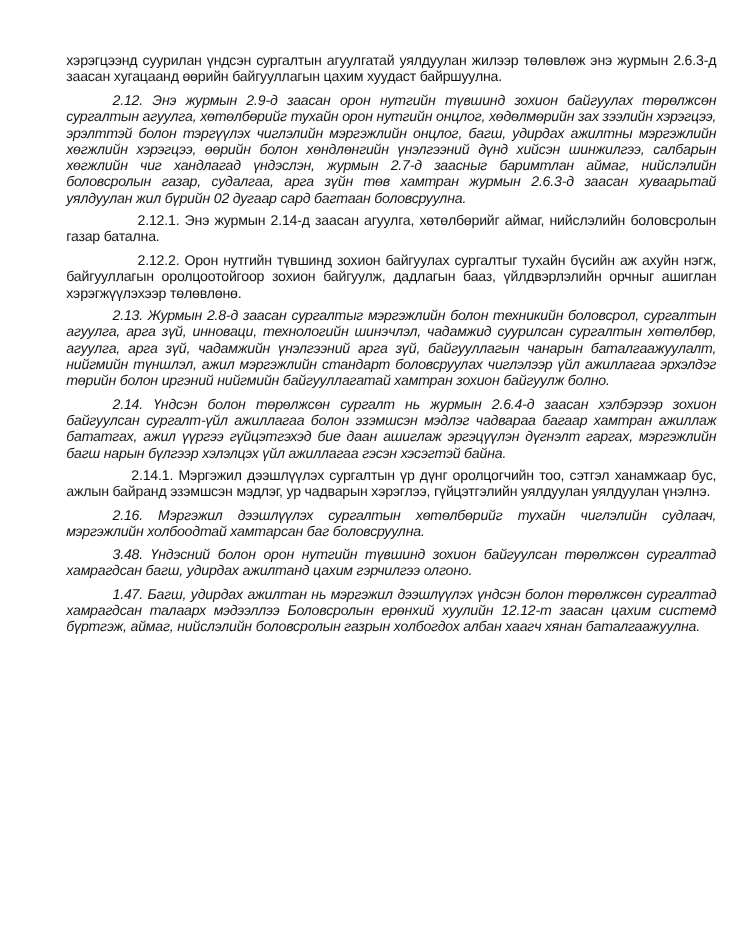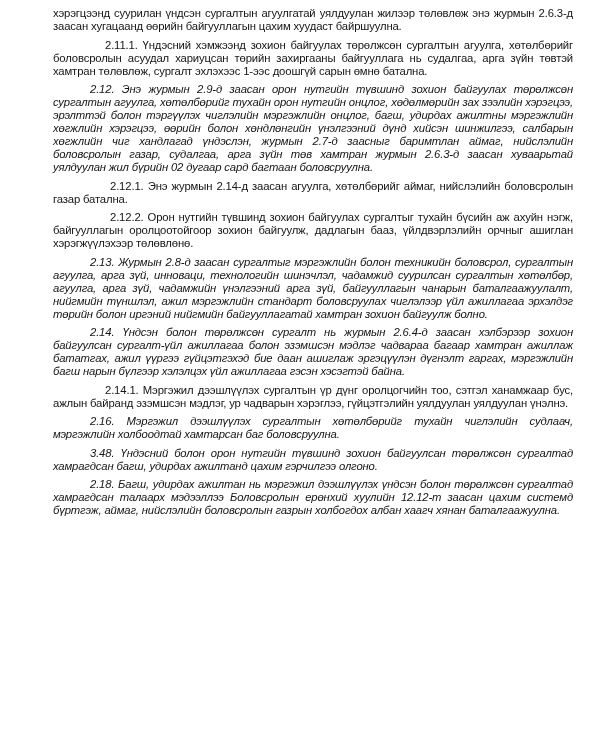--- a/index.html
+++ b/index.html
@@ -25,30 +25,29 @@
     letter-spacing: -0.15px;
   }
   .para {
     margin: 0 0 5.5px 0;
     text-align: justify;
     text-align-last: left;
   }
   .ind-1 { text-indent: 37px; font-style: italic; }
   .ind-2 { text-indent: 52px; }
   .ind-3 { text-indent: 57px; }
-  .ind-0 { text-indent: 0; }
+  .ind-0 { text-indent: 0; margin-top: 36px; }
 </style>
 </head>
 <body>
 
 <div class="page">
   <p class="para ind-0">хэрэгцээнд суурилан үндсэн сургалтын агуулгатай уялдуулан жилээр төлөвлөж энэ журмын 2.6.3-д заасан хугацаанд өөрийн байгууллагын цахим хуудаст байршуулна.</p>
-  <p class="para ind-2">2.11.1. Үндэсний хэмжээнд зохион байгуулах төрөлжсөн сургалтын агуулга, хөтөлбөрийг боловсролын асуудал хариуцсан төрийн захиргааны байгууллага нь судалгаа, арга зүйн төвтэй хамтран төлөвлөж, сургалт эхлэхээс 1-ээс доошгүй сарын өмнө батална.</p>
   <p class="para ind-1">2.12. Энэ журмын 2.9-д заасан орон нутгийн түвшинд зохион байгуулах төрөлжсөн сургалтын агуулга, хөтөлбөрийг тухайн орон нутгийн онцлог, хөдөлмөрийн зах зээлийн хэрэгцээ, эрэлттэй болон тэргүүлэх чиглэлийн мэргэжлийн онцлог, багш, удирдах ажилтны мэргэжлийн хөгжлийн хэрэгцээ, өөрийн болон хөндлөнгийн үнэлгээний дүнд хийсэн шинжилгээ, салбарын хөгжлийн чиг хандлагад үндэслэн, журмын 2.7-д заасныг баримтлан аймаг, нийслэлийн боловсролын газар, судалгаа, арга зүйн төв хамтран журмын 2.6.3-д заасан хуваарьтай уялдуулан жил бүрийн 02 дугаар сард багтаан боловсруулна.</p>
   <p class="para ind-3">2.12.1. Энэ журмын 2.14-д заасан агуулга, хөтөлбөрийг аймаг, нийслэлийн боловсролын газар батална.</p>
   <p class="para ind-3">2.12.2. Орон нутгийн түвшинд зохион байгуулах сургалтыг тухайн бүсийн аж ахуйн нэгж, байгууллагын оролцоотойгоор зохион байгуулж, дадлагын бааз, үйлдвэрлэлийн орчныг ашиглан хэрэгжүүлэхээр төлөвлөнө.</p>
   <p class="para ind-1">2.13. Журмын 2.8-д заасан сургалтыг мэргэжлийн болон техникийн боловсрол, сургалтын агуулга, арга зүй, инноваци, технологийн шинэчлэл, чадамжид суурилсан сургалтын хөтөлбөр, агуулга, арга зүй, чадамжийн үнэлгээний арга зүй, байгууллагын чанарын баталгаажуулалт, нийгмийн түншлэл, ажил мэргэжлийн стандарт боловсруулах чиглэлээр үйл ажиллагаа эрхэлдэг төрийн болон иргэний нийгмийн байгууллагатай хамтран зохион байгуулж болно.</p>
   <p class="para ind-1">2.14. Үндсэн болон төрөлжсөн сургалт нь журмын 2.6.4-д заасан хэлбэрээр зохион байгуулсан сургалт-үйл ажиллагаа болон эзэмшсэн мэдлэг чадвараа багаар хамтран ажиллаж бататгах, ажил үүргээ гүйцэтгэхэд бие даан ашиглаж эргэцүүлэн дүгнэлт гаргах, мэргэжлийн багш нарын бүлгээр хэлэлцэх үйл ажиллагаа гэсэн хэсэгтэй байна.</p>
   <p class="para ind-2">2.14.1. Мэргэжил дээшлүүлэх сургалтын үр дүнг оролцогчийн тоо, сэтгэл ханамжаар бус, ажлын байранд эзэмшсэн мэдлэг, ур чадварын хэрэглээ, гүйцэтгэлийн уялдуулан уялдуулан үнэлнэ.</p>
   <p class="para ind-1">2.16. Мэргэжил дээшлүүлэх сургалтын хөтөлбөрийг тухайн чиглэлийн судлаач, мэргэжлийн холбоодтай хамтарсан баг боловсруулна.</p>
   <p class="para ind-1">3.48. Үндэсний болон орон нутгийн түвшинд зохион байгуулсан төрөлжсөн сургалтад хамрагдсан багш, удирдах ажилтанд цахим гэрчилгээ олгоно.</p>
-  <p class="para ind-1">2.18. Багш, удирдах ажилтан нь мэргэжил дээшлүүлэх үндсэн болон төрөлжсөн сургалтад хамрагдсан талаарх мэдээллээ Боловсролын ерөнхий хуулийн 12.12-т заасан цахим системд бүртгэж, аймаг, нийслэлийн боловсролын газрын холбогдох албан хаагч хянан баталгаажуулна.</p>
+  <p class="para ind-1">1.47. Багш, удирдах ажилтан нь мэргэжил дээшлүүлэх үндсэн болон төрөлжсөн сургалтад хамрагдсан талаарх мэдээллээ Боловсролын ерөнхий хуулийн 12.12-т заасан цахим системд бүртгэж, аймаг, нийслэлийн боловсролын газрын холбогдох албан хаагч хянан баталгаажуулна.</p>
 </div>
 
 </body></html>

